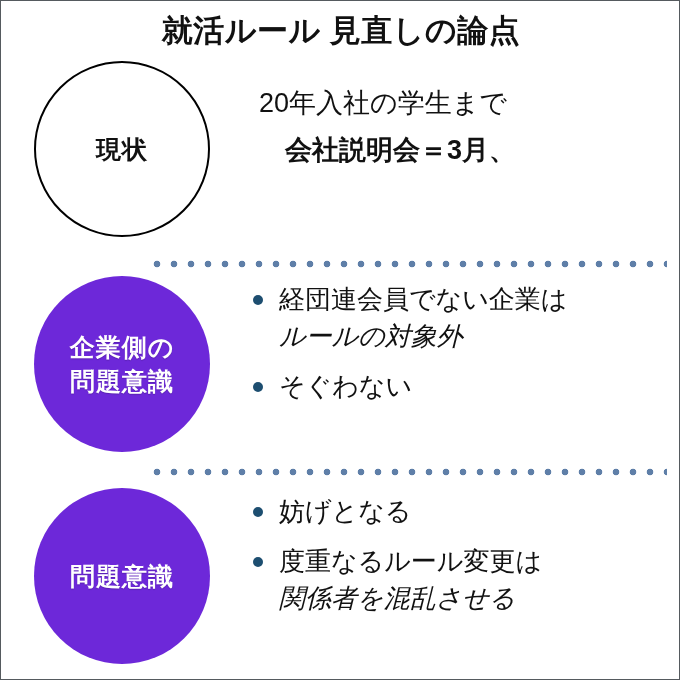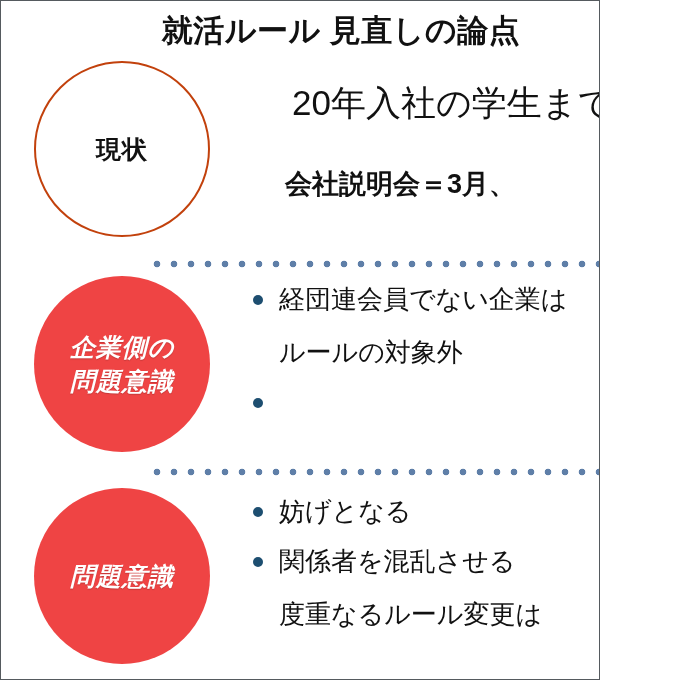--- a/index.html
+++ b/index.html
@@ -6,21 +6,21 @@
     margin: 0;
     padding: 0;
     background: #ffffff;
   }
   body {
     font-family: "Liberation Sans", "DejaVu Sans", sans-serif;
   }
 
   .infographic {
     position: relative;
-    width: 600px;
+    width: 680px;
     height: 680px;
     box-sizing: border-box;
     background: #ffffff;
     border: 1px solid #555a5e;
     overflow: hidden;
   }
 
   
   .title {
     position: absolute;
@@ -56,26 +56,25 @@
     box-sizing: border-box;
     display: flex;
     flex-direction: column;
     align-items: center;
     justify-content: center;
     text-align: center;
   }
   .circle-outline {
     top: 2px;
     background: #ffffff;
-    border: 2px solid #c2410c;
+    border: 2px solid #000000;
   }
   .circle-filled {
     top: 3px;
-    background: #ef4444;
-    font-style: italic;
+    background: #6d28d9;
   }
   .circle-outline .circle-label {
     font-size: 25px;
     font-weight: bold;
     color: #111111;
     line-height: 32px;
     letter-spacing: 1px;
   }
   .circle-filled .circle-label {
     font-size: 25px;
@@ -88,35 +87,33 @@
 
   
   .content {
     position: absolute;
     left: 258px;
     width: 412px;
   }
   .content-current { top: 24px; }
 
   .plain-line {
-    font-size: 35px;
+    font-size: 27px;
     font-weight: normal;
     line-height: 40px;
     color: #111111;
-    margin-left: 33px;
     white-space: nowrap;
   }
   .bold-line {
     font-size: 27px;
     font-weight: bold;
     line-height: 38px;
     color: #111111;
     margin-left: 26px;
     white-space: nowrap;
-    margin-top: 34px;
   }
   .gap-small { height: 8px; }
 
   
   .bullets { position: absolute; left: 246px; width: 412px; top: 8px; }
   .bullet {
     position: relative;
     padding-left: 32px;
     font-size: 26px;
     line-height: 37px;
@@ -126,21 +123,21 @@
   .bullet-dot {
     position: absolute;
     left: 6px;
     top: 14px;
     width: 10px;
     height: 10px;
     border-radius: 50%;
     background: #1d4e70;
   }
   .bullet-text { display: block; white-space: nowrap; }
-  .bullet-text + .bullet-text { margin-top: 16px; }
+  .bullet-text + .bullet-text { margin-top: 0; font-style: italic; }
 
   
   .separator {
     position: absolute;
     left: 152px;
     width: 514px;
     height: 8px;
     background-image: radial-gradient(circle at 4px 4px, #5f7fa8 3.2px, rgba(255,255,255,0) 3.6px);
     background-size: 17px 8px;
     background-repeat: repeat-x;
@@ -174,36 +171,37 @@
       <span class="circle-label">問題意識</span>
     </div>
     <div class="bullets">
       <div class="bullet">
         <span class="bullet-dot"></span>
         <span class="bullet-text">経団連会員でない企業は</span>
         <span class="bullet-text">ルールの対象外</span>
       </div>
       <div class="bullet">
         <span class="bullet-dot"></span>
+        <span class="bullet-text">そぐわない</span>
       </div>
     </div>
   </div>
 
   <div class="separator separator-2"></div>
 
   <div class="row row-univ">
     <div class="circle circle-filled">
       <span class="circle-label">問題意識</span>
     </div>
     <div class="bullets">
       <div class="bullet">
         <span class="bullet-dot"></span>
         <span class="bullet-text">妨げとなる</span>
       </div>
       <div class="bullet">
         <span class="bullet-dot"></span>
+        <span class="bullet-text">度重なるルール変更は</span>
         <span class="bullet-text">関係者を混乱させる</span>
-        <span class="bullet-text">度重なるルール変更は</span>
       </div>
     </div>
   </div>
 
 </div>
 
 </body></html>

